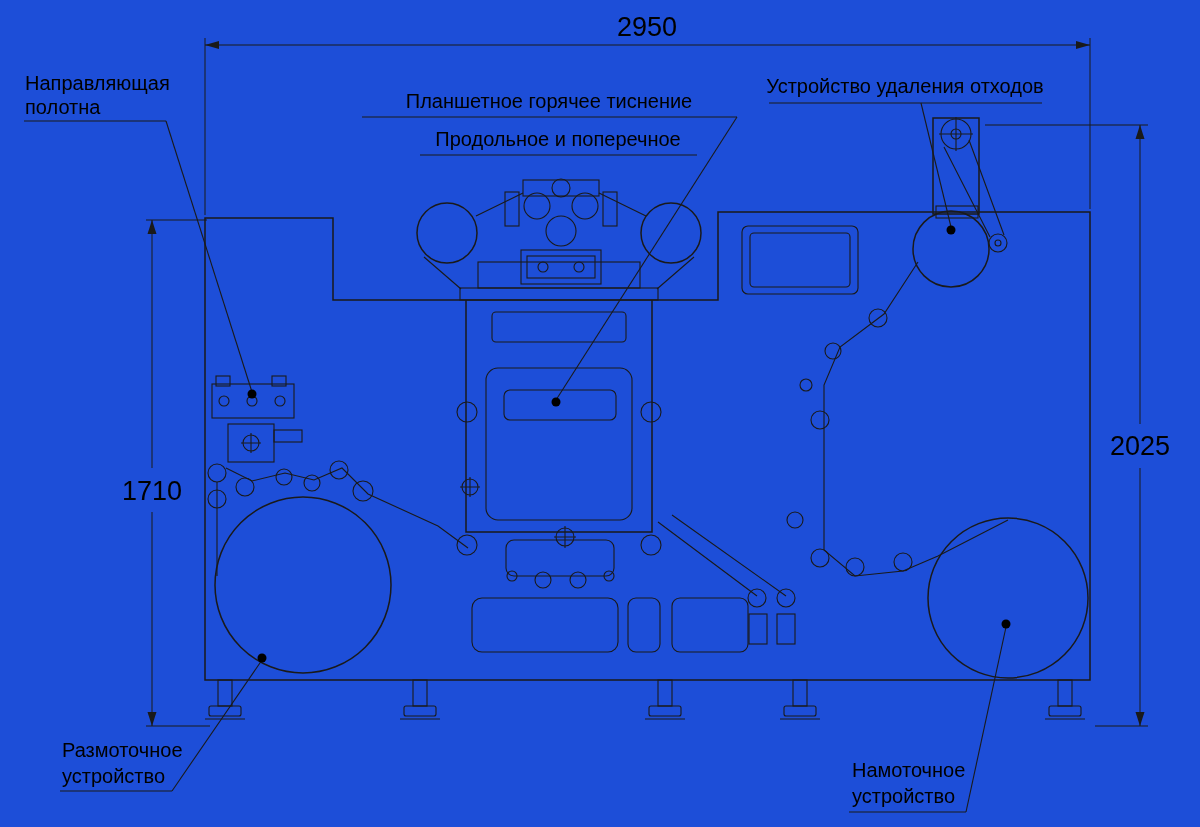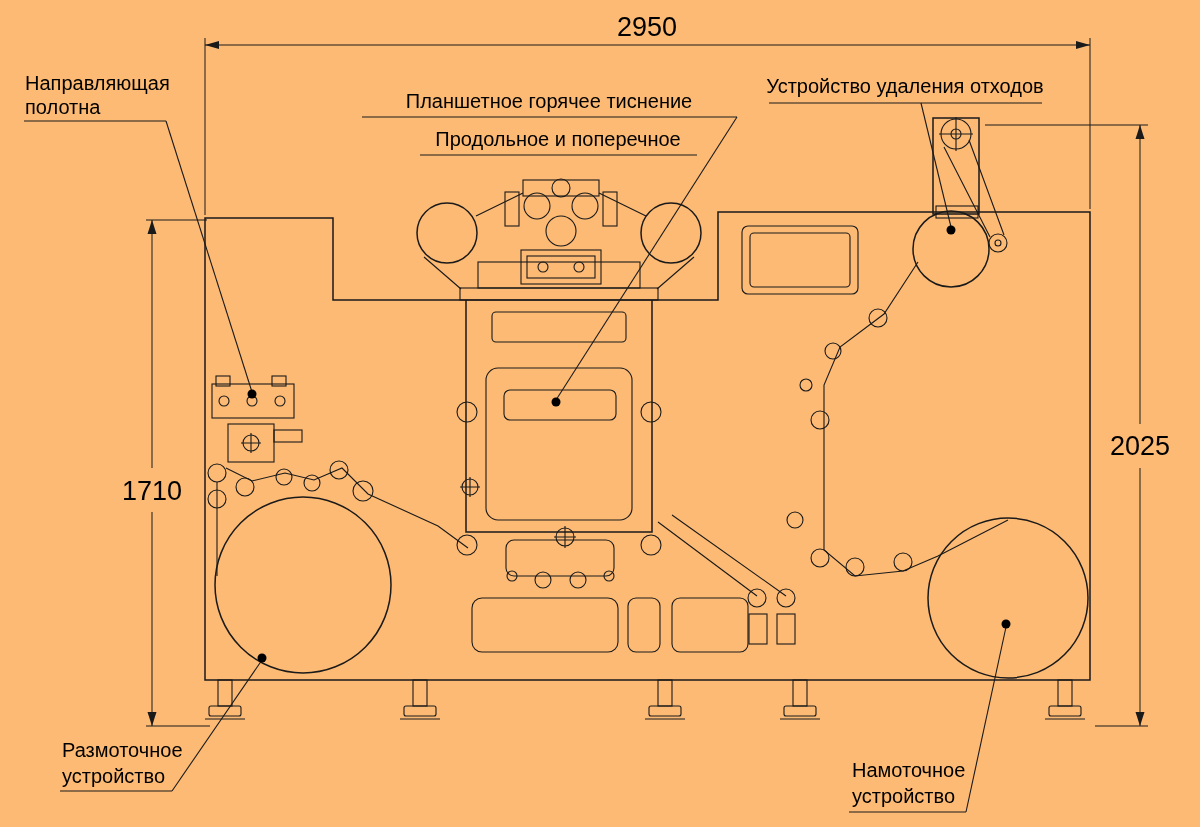--- a/index.html
+++ b/index.html
@@ -1,16 +1,16 @@
 <!DOCTYPE html>
 <html><head>
 <meta charset="utf-8">
 <style>
   html,body{margin:0;padding:0;background:#ffffff;}
-  .stage{position:relative;width:1200px;height:827px;background:#fdba74;overflow:hidden;}
+  .stage{position:relative;width:1200px;height:827px;background:#1d4ed8;overflow:hidden;}
   svg{display:block;}
   .ml{stroke:#1a1a1a;stroke-width:1.5;fill:none;stroke-linejoin:miter;}
   .tl{stroke:#1a1a1a;stroke-width:1.1;fill:none;}
   .dim{stroke:#1a1a1a;stroke-width:1;fill:none;}
   .ar{fill:#1a1a1a;stroke:none;}
   .dot{fill:#000000;stroke:none;}
   .lbl{font-family:"Liberation Sans",sans-serif;font-size:20px;fill:#000;}
   .lblc{font-family:"Liberation Sans",sans-serif;font-size:20px;fill:#000;text-anchor:middle;}
   .num{font-family:"Liberation Sans",sans-serif;font-size:27px;fill:#000;text-anchor:middle;}
 </style>

